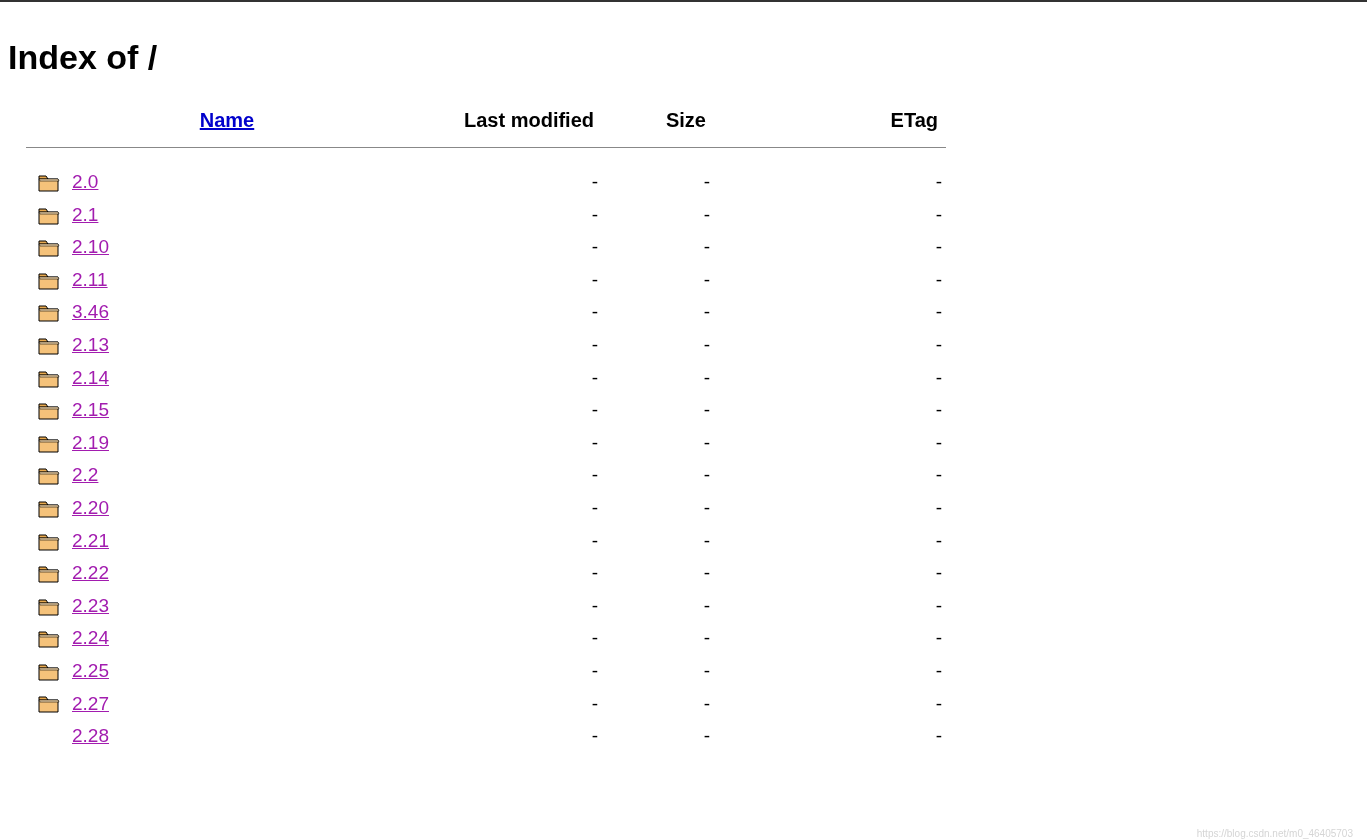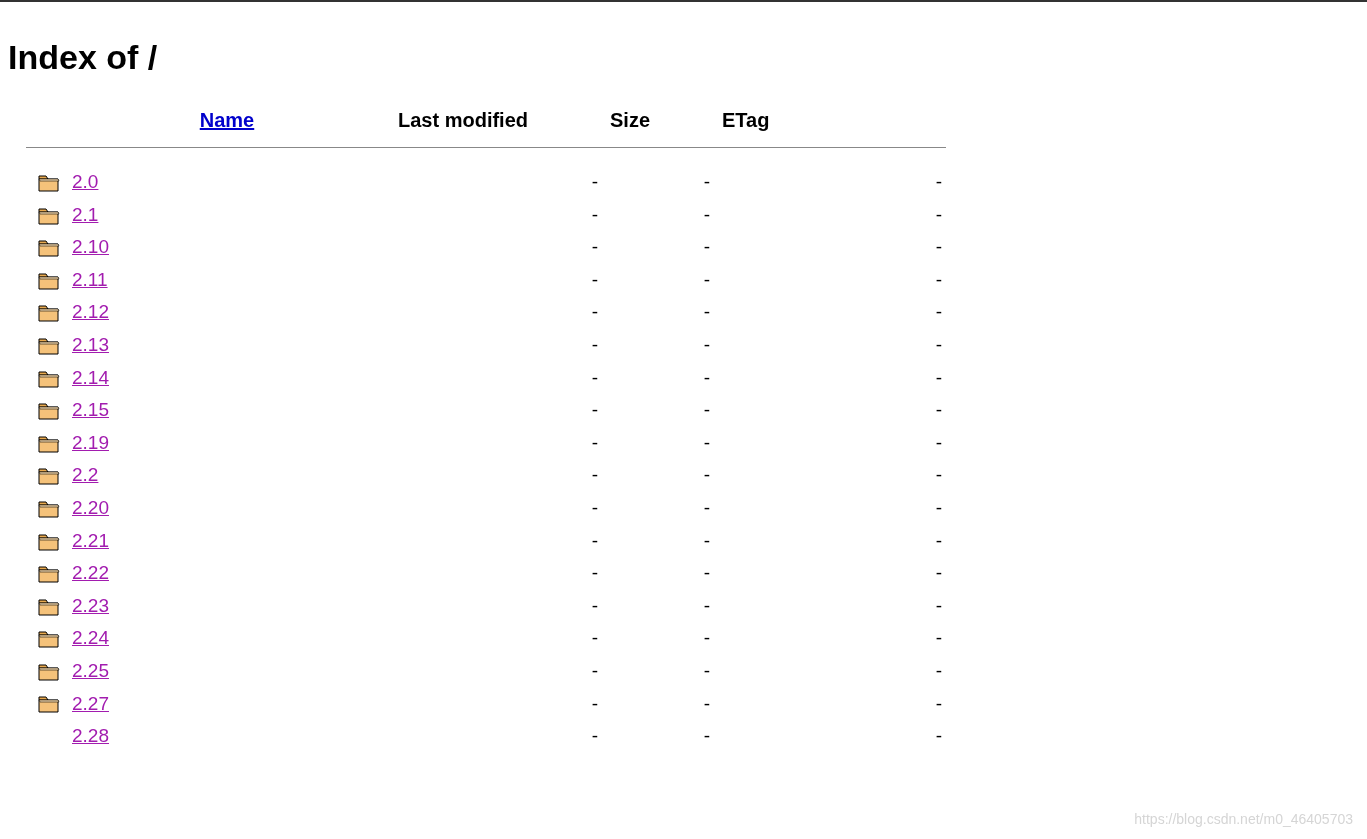--- a/index.html
+++ b/index.html
@@ -16,21 +16,21 @@
       margin: 28px 0 28px 0;
     }
     table {
       border-collapse: collapse;
       width: 920px;
       margin-left: 18px;
     }
     thead th {
       font-size: 20px;
       font-weight: bold;
-      text-align: left;
+      text-align: right;
       padding: 4px 8px 14px 8px;
     }
     thead .hr-row td {
       border-bottom: 1px solid #888;
       height: 1px;
       padding: 0;
     }
     thead .name-col { text-align: center; }
     .name-header-link {
       color: #0000cc;
@@ -70,23 +70,23 @@
       color: #a21caf;
       text-decoration: underline;
     }
     .folder-svg {
       display: inline-block;
       vertical-align: middle;
     }
     .watermark {
       position: fixed;
       right: 14px;
-      bottom: 12px;
+      bottom: 0;
       color: #d5d5d5;
-      font-size: 14px;
+      font-size: 10px;
       font-family: Arial, sans-serif;
       pointer-events: none;
     }
     .spacer-row td { height: 16px; }
   </style>
 </head>
 <body>
 
 <h1>Index of /</h1>
 
@@ -152,21 +152,21 @@
         <td class="col-modified">-</td>
         <td class="col-size">-</td>
         <td class="col-etag">-</td>
       </tr>
       <tr>
         <td class="col-icon"><svg class="folder-svg" width="22" height="20" viewBox="0 0 22 20">
             <path d="M1 6 L1 18 L20 18 L20 6 Z" fill="#f5c27a" stroke="#000" stroke-width="1"></path>
             <path d="M1 6 L1 3 L8 3 L10 6 Z" fill="#e8a94e" stroke="#000" stroke-width="1"></path>
             <path d="M1 6 L20 6 L21 8 L2 8 Z" fill="#ffe0b0" stroke="#000" stroke-width="0.6"></path>
           </svg></td>
-        <td class="col-name"><a href="#" class="dir-link">2.12</a></td>
+        <td class="col-name"><a href="#" class="dir-link">3.46</a></td>
         <td class="col-modified">-</td>
         <td class="col-size">-</td>
         <td class="col-etag">-</td>
       </tr>
       <tr>
         <td class="col-icon"><svg class="folder-svg" width="22" height="20" viewBox="0 0 22 20">
             <path d="M1 6 L1 18 L20 18 L20 6 Z" fill="#f5c27a" stroke="#000" stroke-width="1"></path>
             <path d="M1 6 L1 3 L8 3 L10 6 Z" fill="#e8a94e" stroke="#000" stroke-width="1"></path>
             <path d="M1 6 L20 6 L21 8 L2 8 Z" fill="#ffe0b0" stroke="#000" stroke-width="0.6"></path>
           </svg></td>

